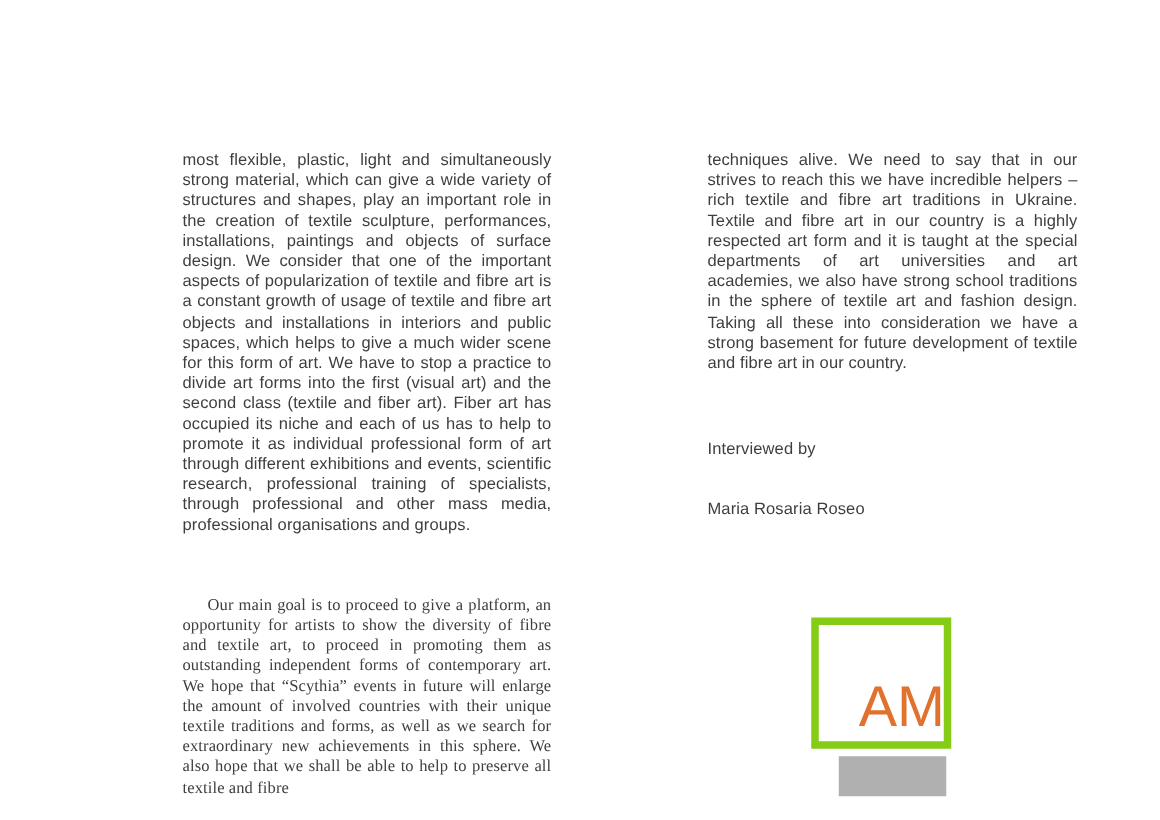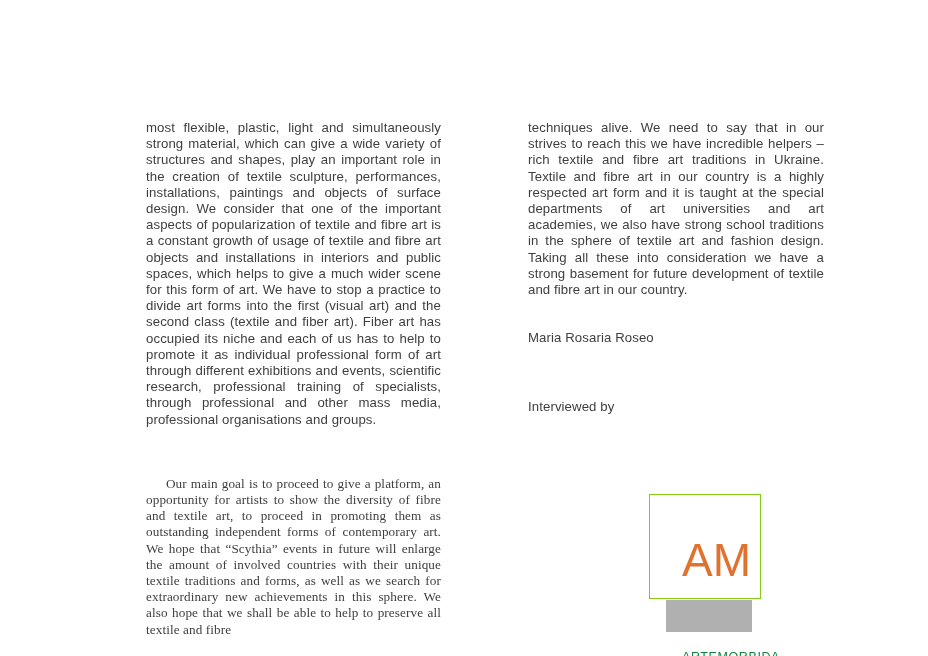--- a/index.html
+++ b/index.html
@@ -13,21 +13,21 @@
     width: 928px;
     height: 656px;
     background: #ffffff;
     overflow: hidden;
   }
   .col {
     position: absolute;
     top: 56px;
   }
   .col-left  { left: 82px;  width: 359px; }
-  .col-right { left: 464px; width: 360px; }
+  .col-right { left: 502px; width: 360px; }
   .body-par, .question, .byline, .url {
     font-size: 13.2px;
     line-height: 16.2px;
     letter-spacing: 0.1px;
     color: #3e3e3e;
     text-align: justify;
   }
   .question {
     font-weight: bold;
     color: #1c1c1c;
@@ -48,21 +48,21 @@
     margin-top: 16px;
     word-break: break-all;
     overflow-wrap: break-word;
   }
   .logo-box {
     position: absolute;
     left: 617px;
     top: 462px;
     width: 112px;
     height: 105px;
-    border: 1px solid #84cc16;
+    border: 6px solid #84cc16;
     background: #ffffff;
     text-align: center;
   }
   .logo-monogram {
     margin-top: 10px;
     font-size: 46px;
     line-height: 1.0;
     font-weight: 400;
     letter-spacing: 0px;
     color: #e0722d;
@@ -94,22 +94,22 @@
 
 <div class="page">
 
   <div class="col col-left">
     <p class="body-par">most flexible, plastic, light and simultaneously strong material, which can give a wide variety of structures and shapes, play an important role in the creation of textile sculpture, performances, installations, paintings and objects of surface design. We consider that one of the important aspects of popularization of textile and fibre art is a constant growth of usage of textile and fibre art objects and installations in interiors and public spaces, which helps to give a much wider scene for this form of art. We have to stop a practice to divide art forms into the first (visual art) and the second class (textile and fiber art). Fiber art has occupied its niche and each of us has to help to promote it as individual professional form of art through different exhibitions and events, scientific research, professional training of specialists, through professional and other mass media, professional organisations and groups.</p>
     <p class="body-par indent">Our main goal is to proceed to give a platform, an opportunity for artists to show the diversity of fibre and textile art, to proceed in promoting them as outstanding independent forms of contemporary art. We hope that “Scythia” events in future will enlarge the amount of involved countries with their unique textile traditions and forms, as well as we search for extraordinary new achievements in this sphere. We also hope that we shall be able to help to preserve all textile and fibre</p>
   </div>
 
   <div class="col col-right">
     <p class="body-par">techniques alive. We need to say that in our strives to reach this we have incredible helpers – rich textile and fibre art traditions in Ukraine. Textile and fibre art in our country is a highly respected art form and it is taught at the special departments of art universities and art academies, we also have strong school traditions in the sphere of textile art and fashion design. Taking all these into consideration we have a strong basement for future development of textile and fibre art in our country.</p>
+    <p class="byline first">Interviewed by</p>
     <p class="byline">Maria Rosaria Roseo</p>
-    <p class="byline first">Interviewed by</p>
   </div>
 
   <div class="logo-box">
     <div class="logo-monogram">AM</div>
     <div class="logo-divider"></div>
     <div class="logo-name">ARTEMORBIDA</div>
     <div class="logo-tagline">Textile Arts Magazine</div>
   </div>
 
 </div>

